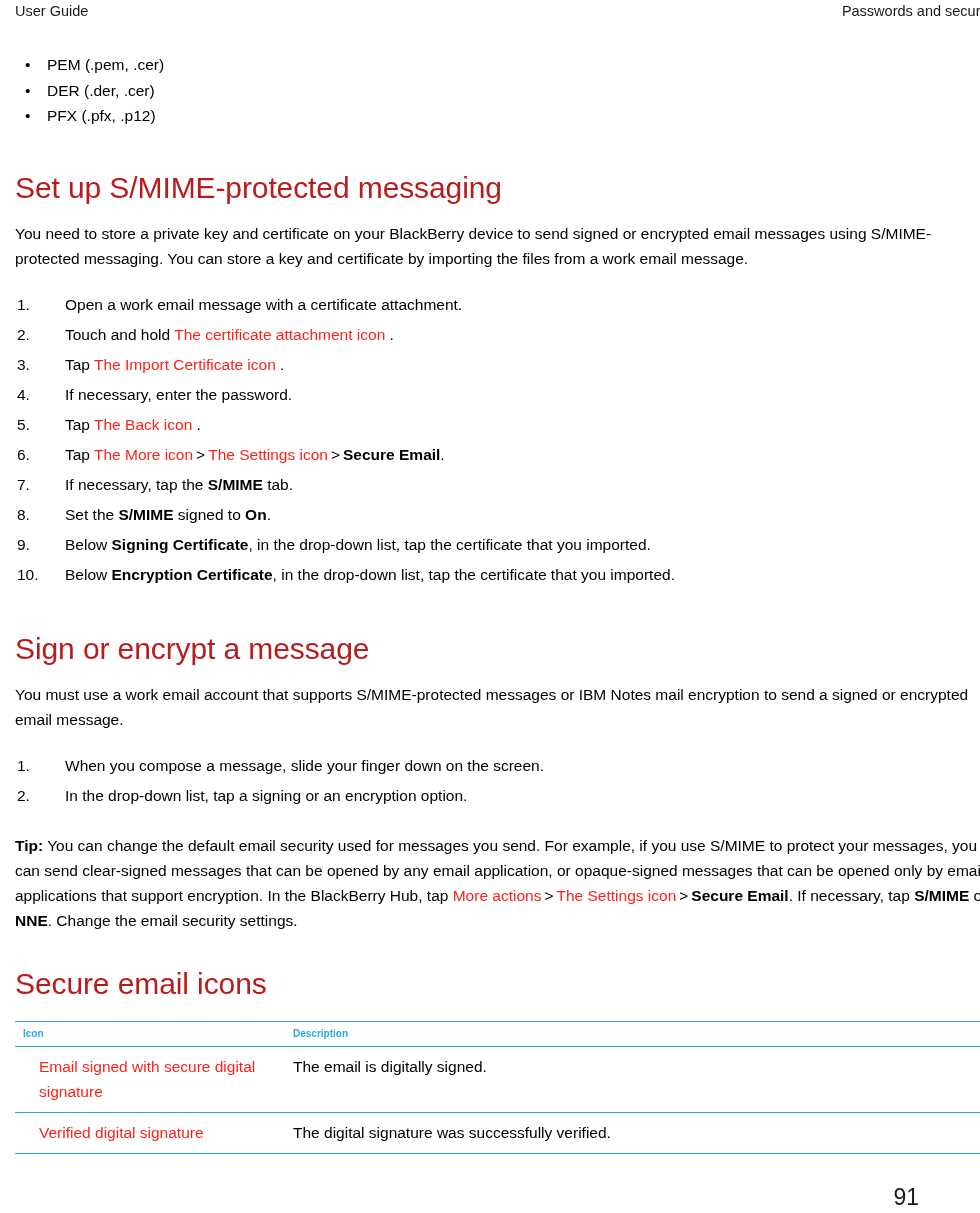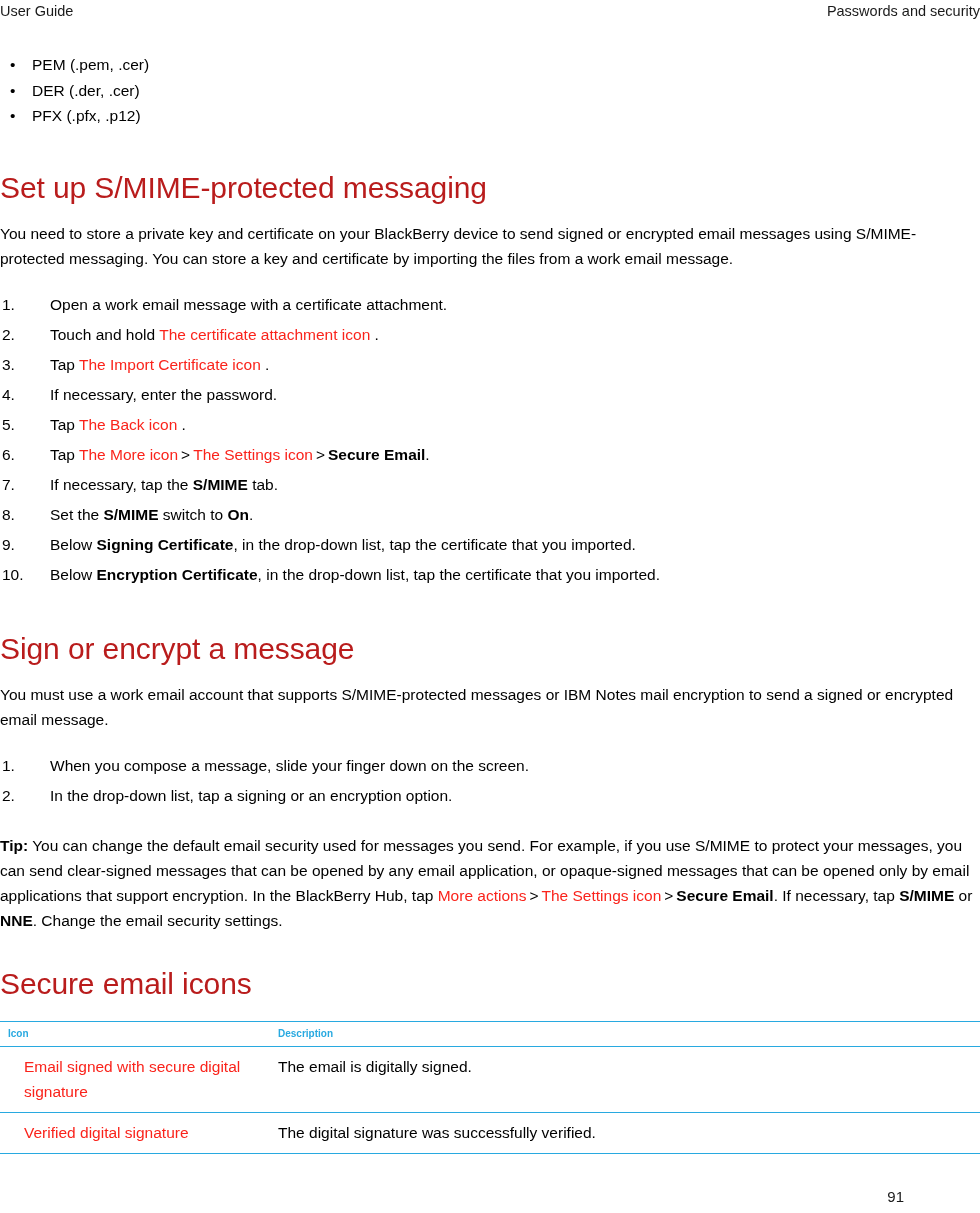--- a/index.html
+++ b/index.html
@@ -15,20 +15,21 @@
     color: #000000;
     position: relative;
     overflow: hidden;
     -webkit-font-smoothing: antialiased;
   }
   .page {
     position: relative;
     width: 908px;
     height: 1213px;
     box-sizing: border-box;
+    margin-left: 15px;
   }
 
   
   .running-header {
     position: absolute;
     top: 0px;
     left: 0px;
     width: 980px;
     height: 22px;
     font-size: 14.5px;
@@ -168,21 +169,21 @@
   }
   table.icon-table tbody td.desc-cell {
     padding-left: 0px;
   }
 
   
   .page-number {
     position: absolute;
     right: 4px;
     bottom: 6px;
-    font-size: 15px;
+    font-size: 23px;
     line-height: 20px;
     color: #1a1a1a;
   }
 </style>
 </head>
 <body>
 
 <div class="page">
 
   <div class="running-header">
@@ -206,21 +207,21 @@
 
     <div style="height:19px"></div>
     <ol class="steps" id="smime-steps">
         <li><span class="num">1.</span><span><span>Open a work email message with a certificate attachment.</span></span></li>
         <li><span class="num">2.</span><span><span>Touch and hold </span><span class="alt-red">The certificate attachment icon</span><span> .</span></span></li>
         <li><span class="num">3.</span><span><span>Tap </span><span class="alt-red">The Import Certificate icon</span><span> .</span></span></li>
         <li><span class="num">4.</span><span><span>If necessary, enter the password.</span></span></li>
         <li><span class="num">5.</span><span><span>Tap </span><span class="alt-red">The Back icon</span><span> .</span></span></li>
         <li><span class="num">6.</span><span><span>Tap </span><span class="alt-red">The More icon</span><span class="gt">&gt;</span><span class="alt-red">The Settings icon</span><span class="gt">&gt;</span><span class="b">Secure Email</span><span>.</span></span></li>
         <li><span class="num">7.</span><span><span>If necessary, tap the </span><span class="b">S/MIME</span><span> tab.</span></span></li>
-        <li><span class="num">8.</span><span><span>Set the </span><span class="b">S/MIME</span><span> switch to </span><span class="b">On</span><span>.</span></span></li>
+        <li><span class="num">8.</span><span><span>Set the </span><span class="b">S/MIME</span><span> signed to </span><span class="b">On</span><span>.</span></span></li>
         <li><span class="num">9.</span><span><span>Below </span><span class="b">Signing Certificate</span><span>, in the drop-down list, tap the certificate that you imported.</span></span></li>
         <li><span class="num">10.</span><span><span>Below </span><span class="b">Encryption Certificate</span><span>, in the drop-down list, tap the certificate that you imported.</span></span></li>
       </ol>
 
     <div style="height:41px"></div>
     <h1 class="section-heading">Sign or encrypt a message</h1>
 
     <div style="height:15px"></div>
     <p class="body">You must use a work email account that supports S/MIME-protected messages or IBM Notes mail encryption to send a signed or encrypted email message.</p>
 

